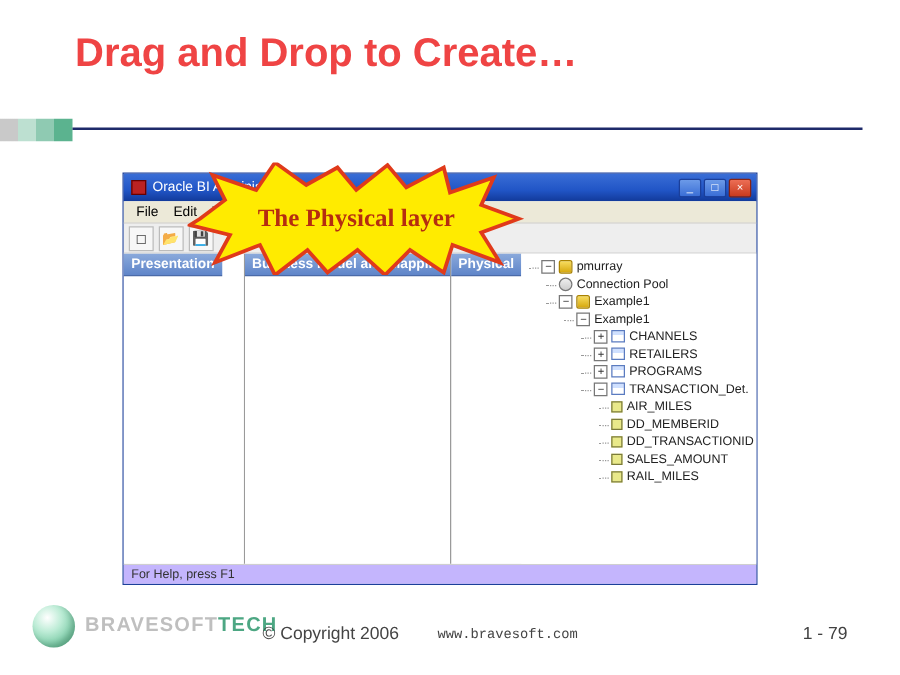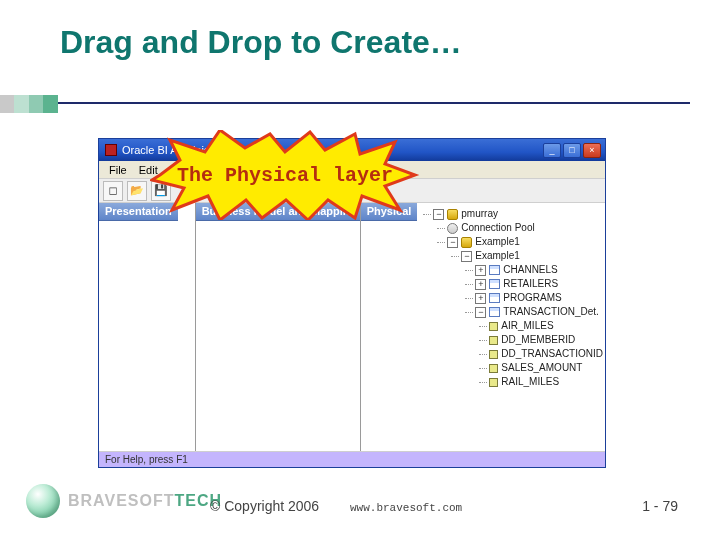--- a/index.html
+++ b/index.html
@@ -11,21 +11,21 @@
     font-family: Tahoma, Arial, sans-serif;
     font-size: 11px;
     color: #000;
     position: relative;
     overflow: hidden;
   }
   .page-title {
     font-family: Arial, sans-serif;
     font-size: 32px;
     font-weight: bold;
-    color: #0f766e;
+    color: #ef4444;
     margin: 24px 0 6px 60px;
   }
   .accent-bar {
     position: absolute;
     left: 0; top: 95px;
     width: 58px; height: 18px;
     background: linear-gradient(to right,#c9c9c9 0 25%, #bde0d1 25% 50%, #8fcab2 50% 75%, #5bb38f 75% 100%);
   }
   .hr {
     position: absolute;
@@ -154,21 +154,21 @@
   .burst-wrap{
     position:absolute; left:150px; top:130px; width:270px; height:90px;
   }
   .burst{
     position:absolute; inset:0;
     fill:#ffeb00; stroke:#e03a1a; stroke-width:3;
   }
   .burst-text{
     position:absolute; left:0; right:0; top:34px;
     text-align:center;
-    font-family:Liberation Mono, monospace;
+    font-family:Liberation Serif, serif;
     font-size:20px; color:#b52d10; font-weight:bold;
   }
   
   .brand {
     position:absolute; left:26px; bottom:22px;
     display:flex; align-items:center; gap:8px;
     font-family: Arial, sans-serif;
   }
   .brand .globe{
     width:34px;height:34px;border-radius:50%;

